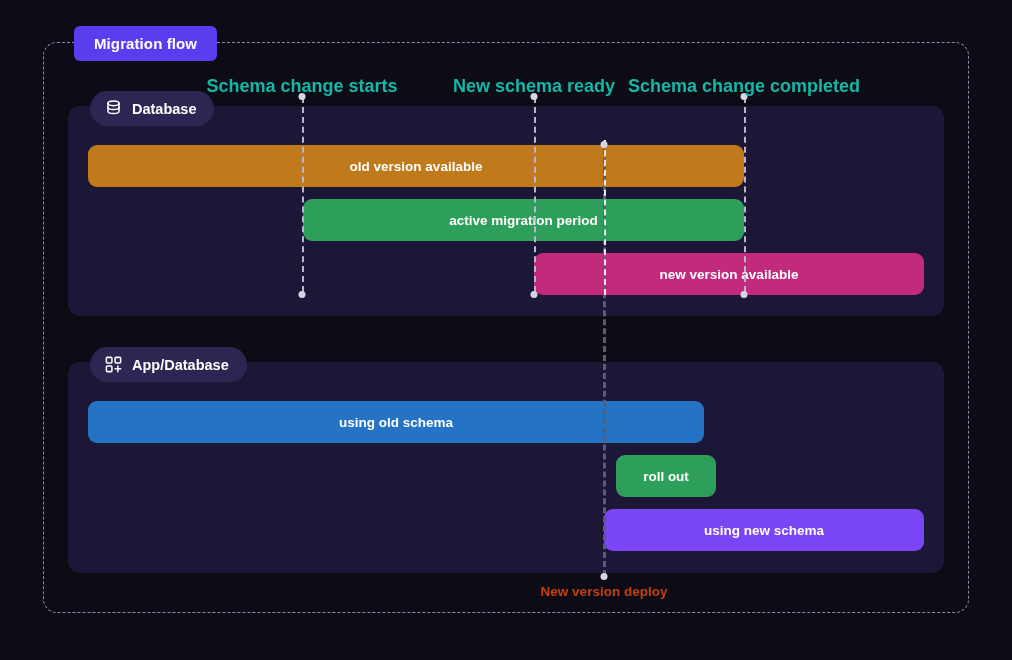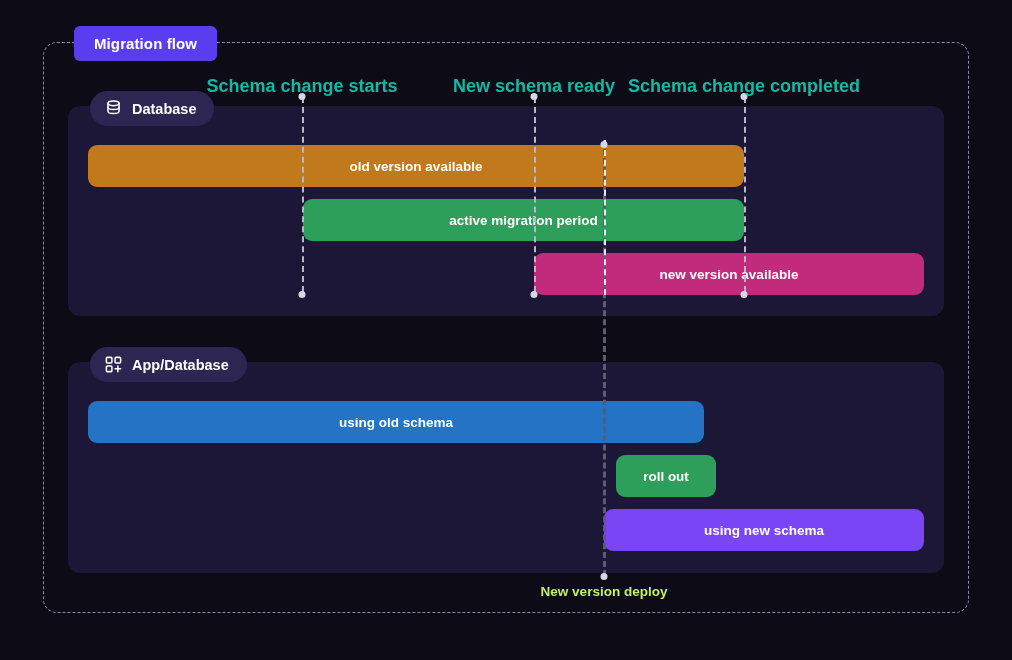--- a/index.html
+++ b/index.html
@@ -137,21 +137,21 @@
     font-weight: bold;
     z-index: 15;
     white-space: nowrap;
   }
 
   .bar-label { pointer-events: none; }
 
   
   .deploy-caption {
     position: absolute;
-    color: #bef264;
+    color: #c2410c;
     font-size: 13.5px;
     font-weight: bold;
     white-space: nowrap;
     transform: translateX(-50%);
     z-index: 28;
   }
 </style>
 </head>
 <body>
 

